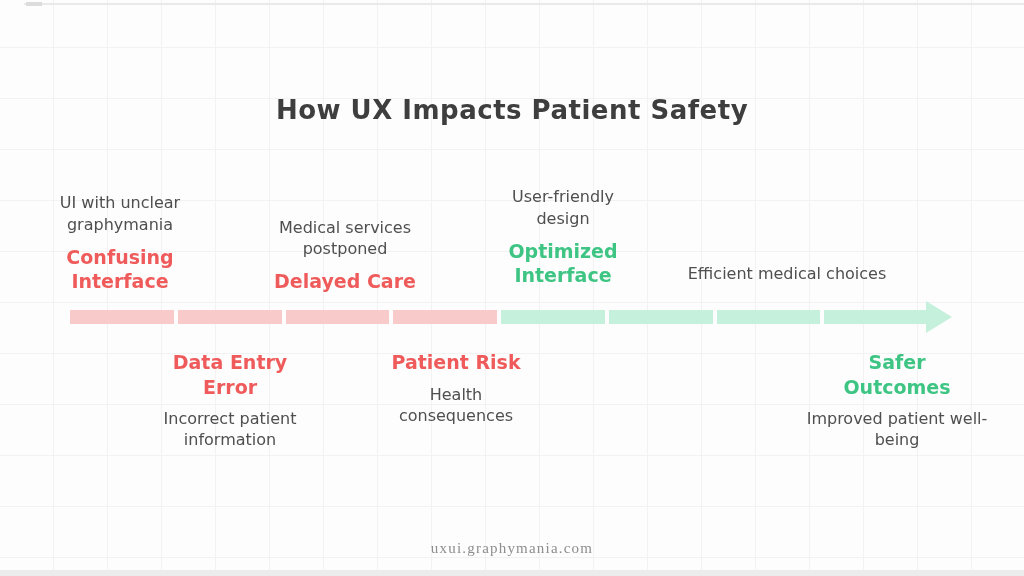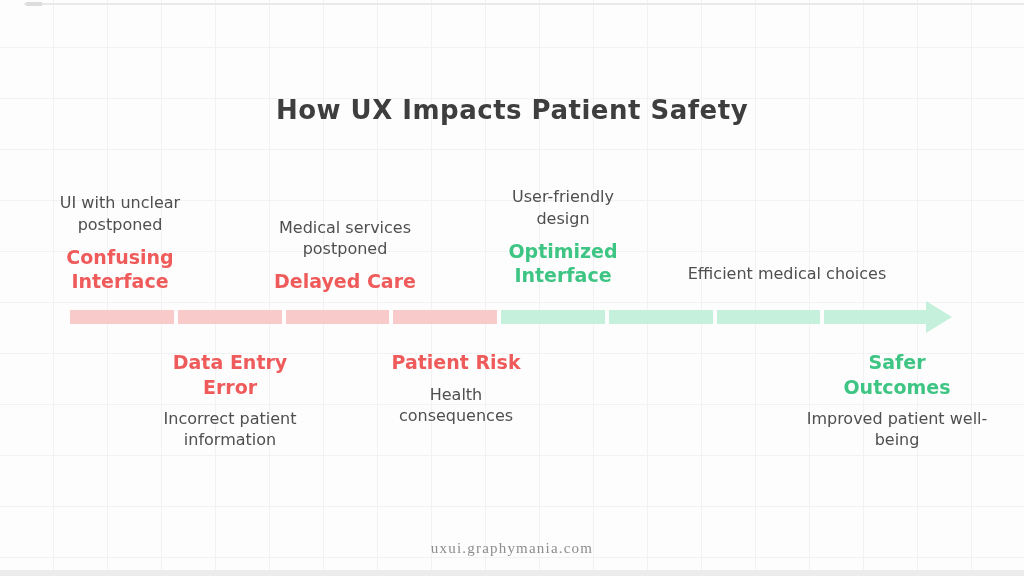--- a/index.html
+++ b/index.html
@@ -93,21 +93,21 @@
 <body>
 
 <div class="canvas">
 
   <div class="edge-top"></div>
   <div class="edge-top-notch"></div>
 
   <h1 class="title">How UX Impacts Patient Safety</h1>
 
   <div class="stage above s-a1">
-    <div class="desc">UI with unclear postponed</div>
+    <div class="desc">UI with unclear graphymania</div>
     <div class="label neg">Confusing Interface</div>
   </div>
   <div class="stage above s-a2">
     <div class="desc">Medical services postponed</div>
     <div class="label neg">Delayed Care</div>
   </div>
   <div class="stage above s-a3">
     <div class="desc">User-friendly design</div>
     <div class="label pos">Optimized Interface</div>
   </div>

